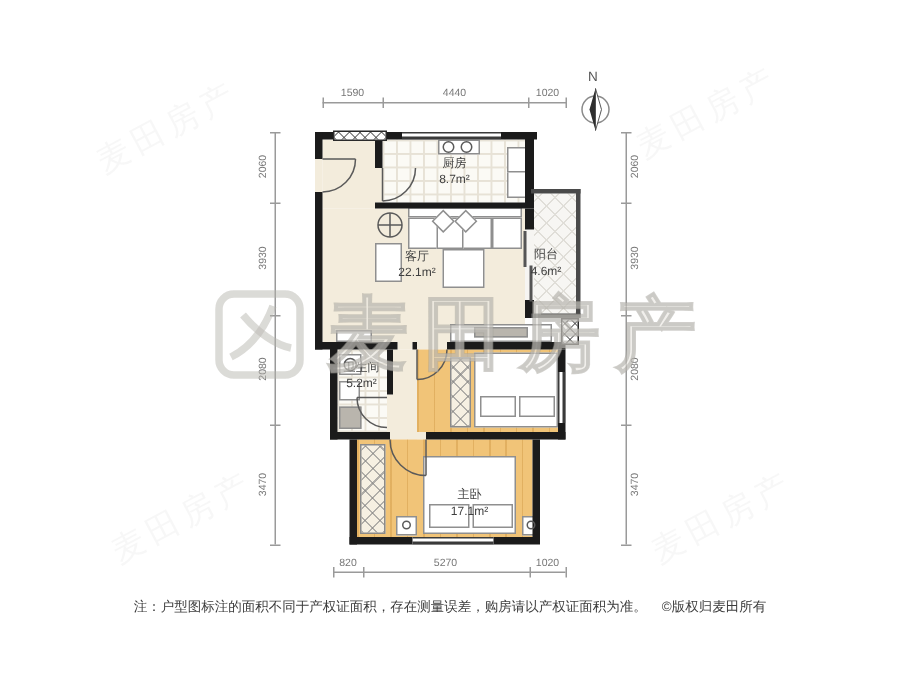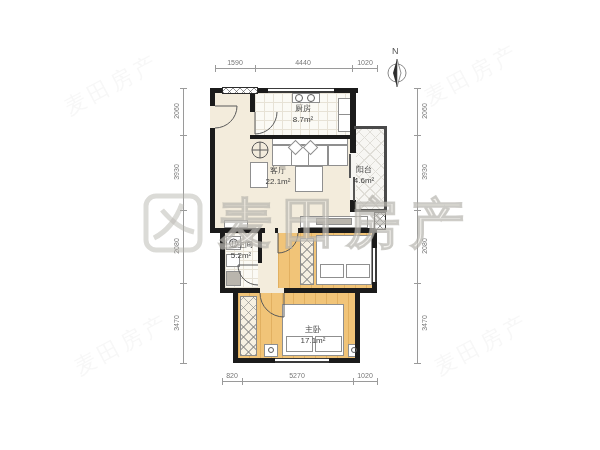--- a/index.html
+++ b/index.html
@@ -220,14 +220,17 @@
     <svg width="62" height="62" viewBox="0 0 62 62">
       <g stroke="rgba(178,176,170,.55)" stroke-width="5" fill="none">
         <rect x="4" y="4" width="54" height="54" rx="10"></rect>
         <path d="M12,46 C24,40 34,28 40,12"></path>
         <path d="M20,18 C30,30 42,38 52,40"></path>
       </g>
     </svg>
     <span class="wm-text">麦田房产</span>
   </div>
 
+  <div class="footer">
+    <span>注：户型图标注的面积不同于产权证面积，存在测量误差，购房请以产权证面积为准。</span><span class="copy">©版权归麦田所有</span>
+  </div>
 
 </div>
 
 </body></html>

